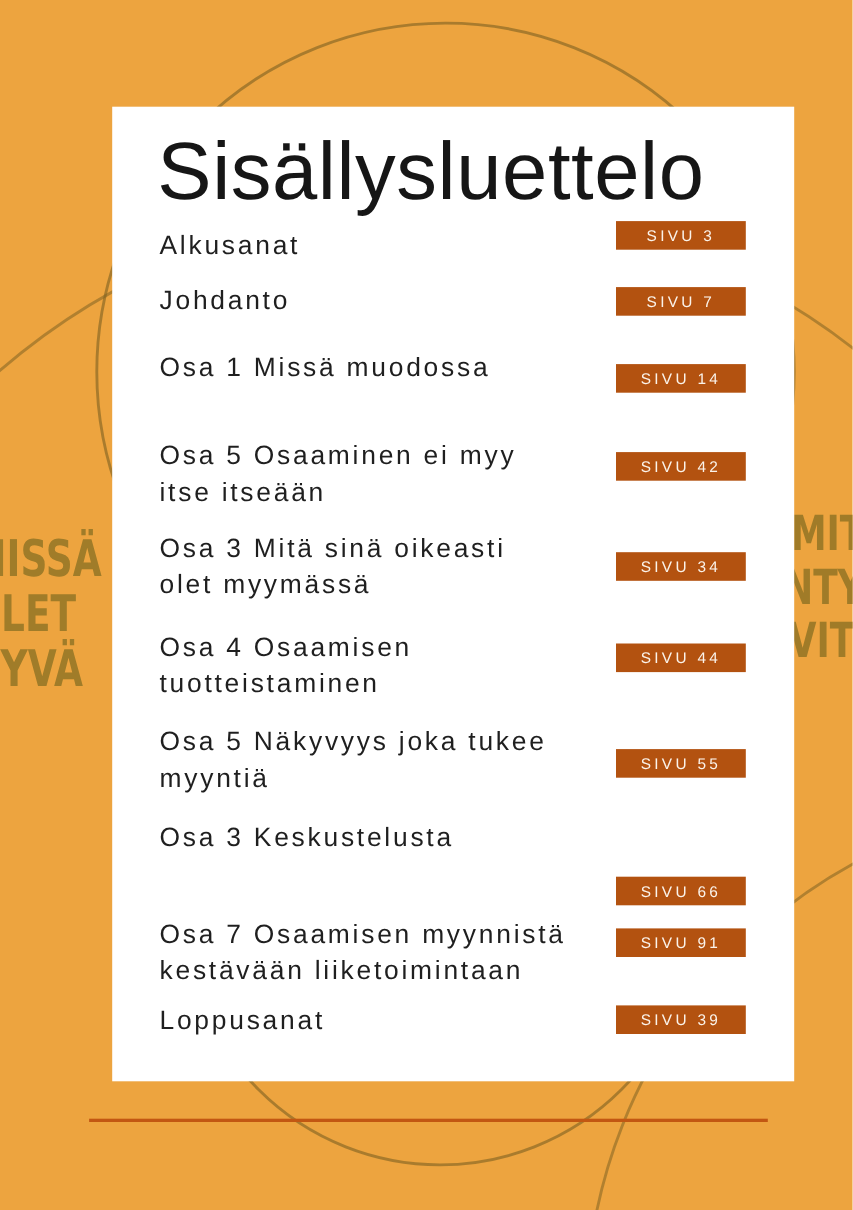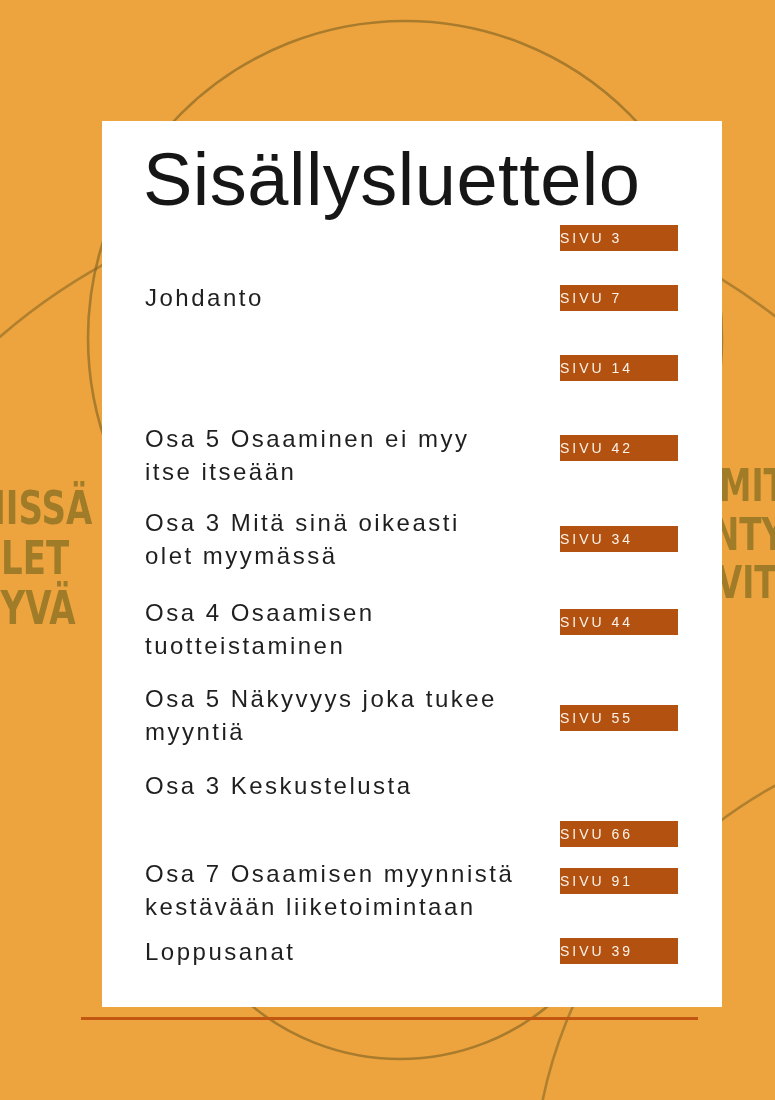--- a/index.html
+++ b/index.html
@@ -42,21 +42,20 @@
     width:617px;height:3px;
     background:var(--rule);
     z-index:1;
   }
   .card{
     position:absolute;
     left:102px;top:97px;
     width:620px;height:886px;
     background:var(--card);
     z-index:2;
-    margin-top:24px;
   }
   .title{
     position:absolute;
     left:41px;top:16px;
     font-size:74px;
     line-height:86px;
     font-weight:400;
     letter-spacing:0.5px;
     color:var(--title-text);
     white-space:nowrap;
@@ -72,20 +71,21 @@
   }
   .badge{
     position:absolute;
     left:458px;
     width:118px;height:26px;
     background:var(--badge);
     color:var(--badge-text);
     font-size:14px;
     line-height:26px;
     letter-spacing:3px;
+    text-align:center;
     white-space:nowrap;
   }
 </style>
 </head>
 <body>
 
 <div class="decor-layer">
   <svg class="decor-svg" width="775" height="1100" viewBox="0 0 775 1100">
     <circle cx="405" cy="338" r="317" fill="none" stroke="var(--circle-stroke)" stroke-width="2.6" opacity="0.62"></circle>
     <circle cx="400" cy="826" r="233" fill="none" stroke="var(--circle-stroke)" stroke-width="2.6" opacity="0.62"></circle>
@@ -100,29 +100,34 @@
   <div class="wm wm-right" style="left:719px;top:462px;">MITÄ</div>
   <div class="wm wm-right" style="left:712px;top:511px;">NTYI</div>
   <div class="wm wm-right" style="left:717px;top:559px;">VITSE</div>
 </div>
 
 <div class="rule"></div>
 
 <div class="card">
   <h1 class="title">Sisällysluettelo</h1>
 
+  <div class="entry-text" style="top:110px">
+    <div>Alkusanat</div>
+    <div></div>
+  </div>
   <div class="badge" style="top:104px">SIVU 3</div>
 
   <div class="entry-text" style="top:160px">
     <div>Johdanto</div>
     <div></div>
   </div>
   <div class="badge" style="top:164px">SIVU 7</div>
 
   <div class="entry-text" style="top:221px">
+    <div>Osa 1 Missä muodossa</div>
   </div>
   <div class="badge" style="top:234px">SIVU 14</div>
 
   <div class="entry-text" style="top:301px">
     <div>Osa 5 Osaaminen ei myy</div>
     <div>itse itseään</div>
   </div>
   <div class="badge" style="top:314px">SIVU 42</div>
 
   <div class="entry-text" style="top:385px">

